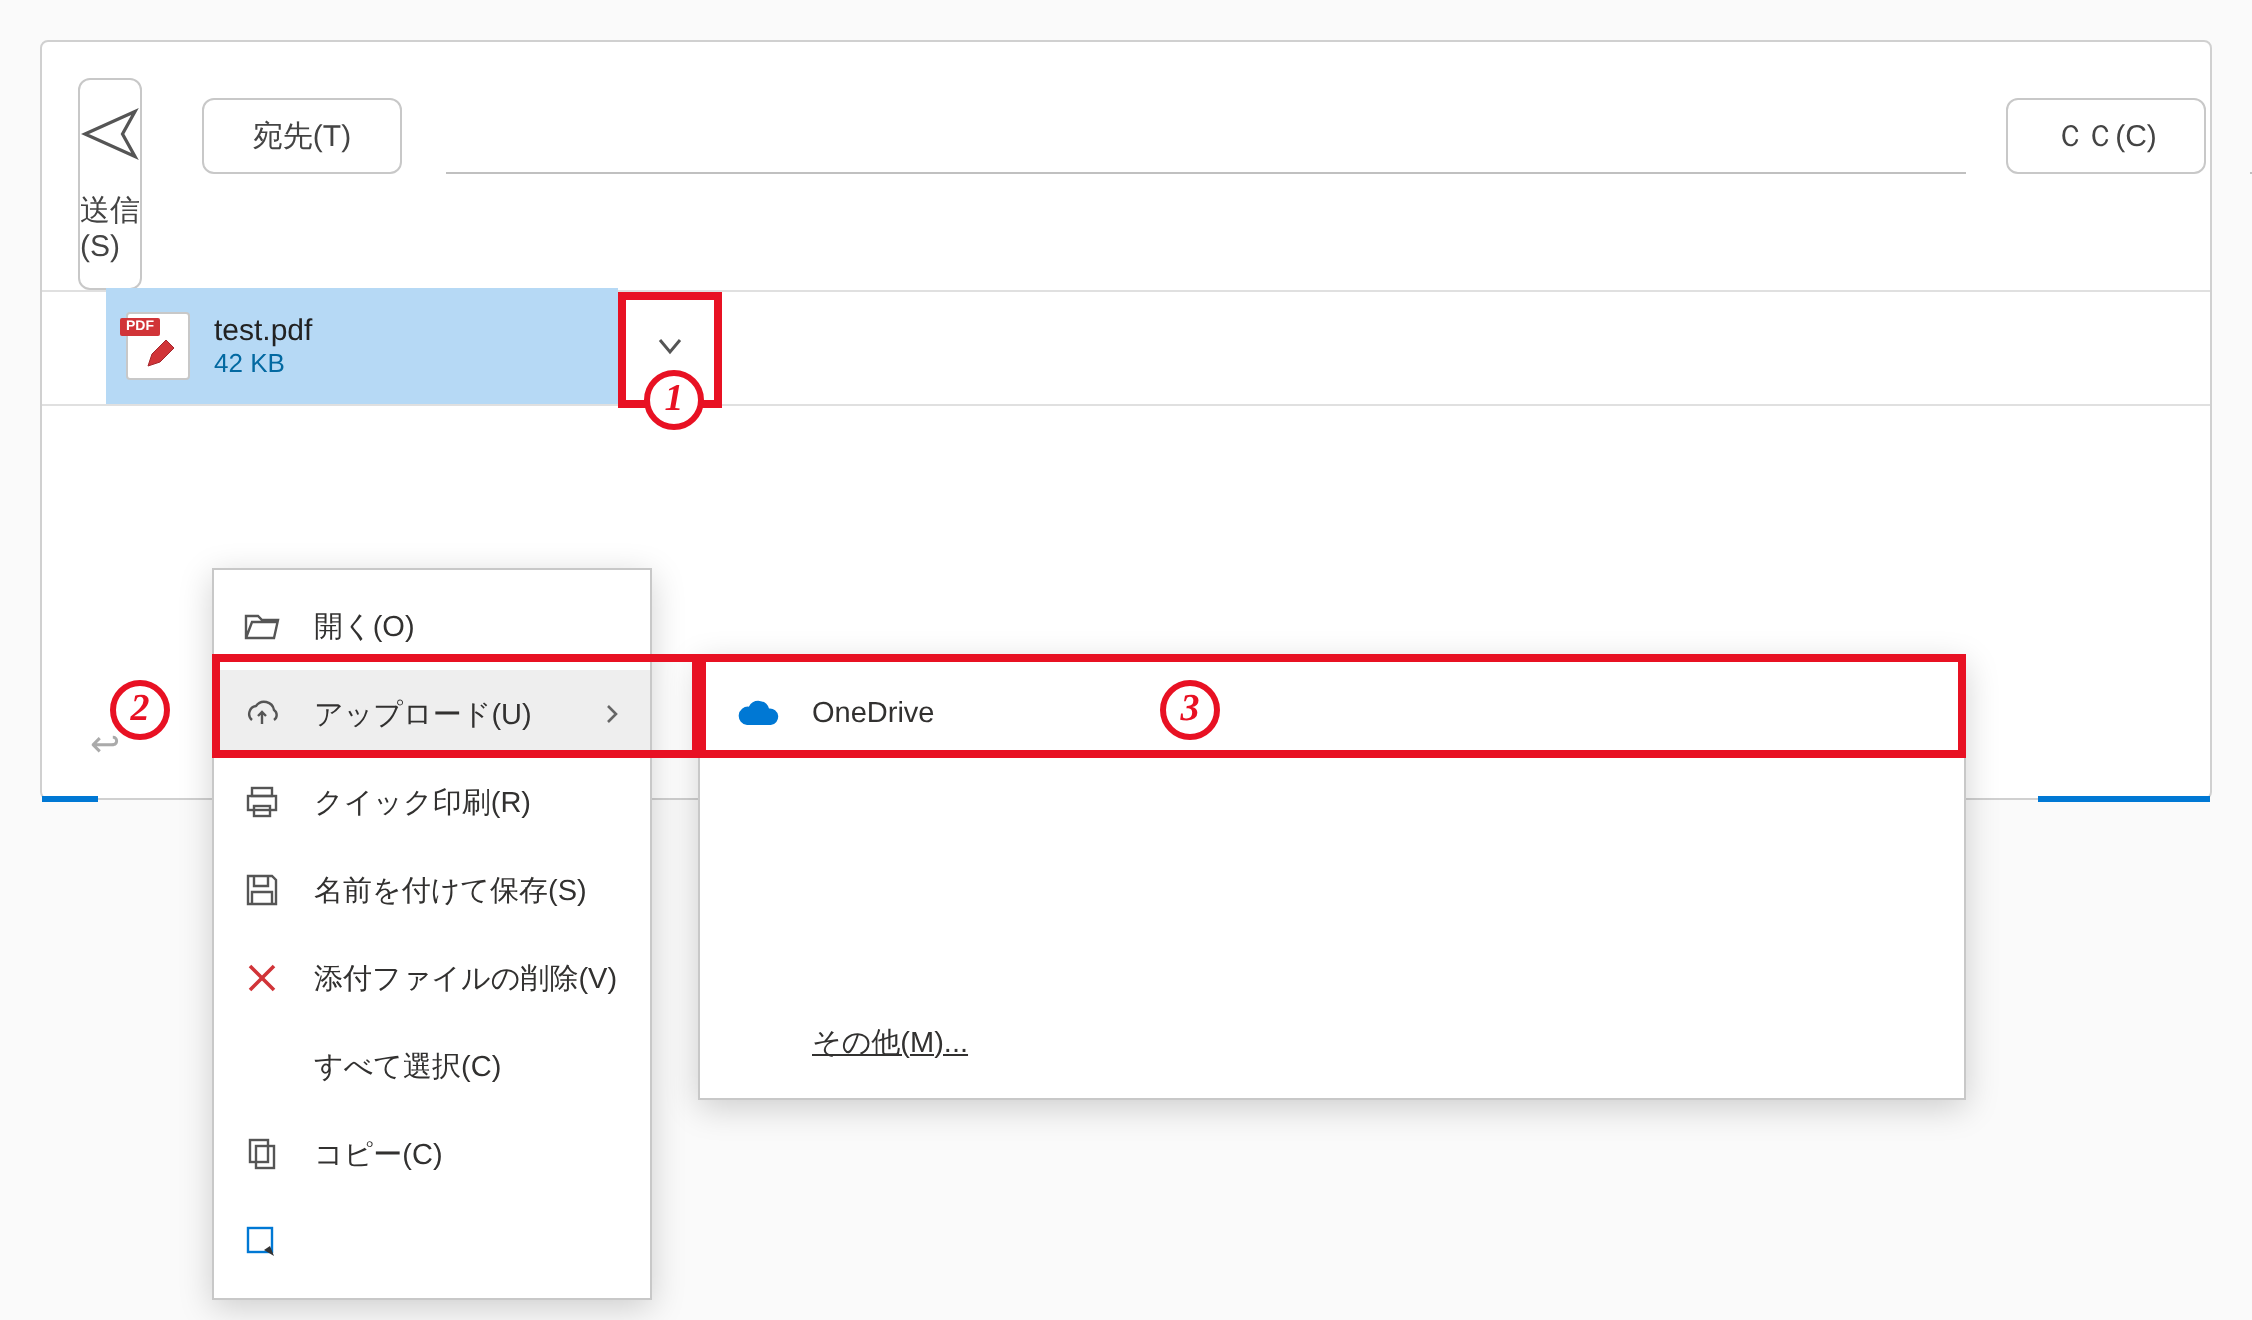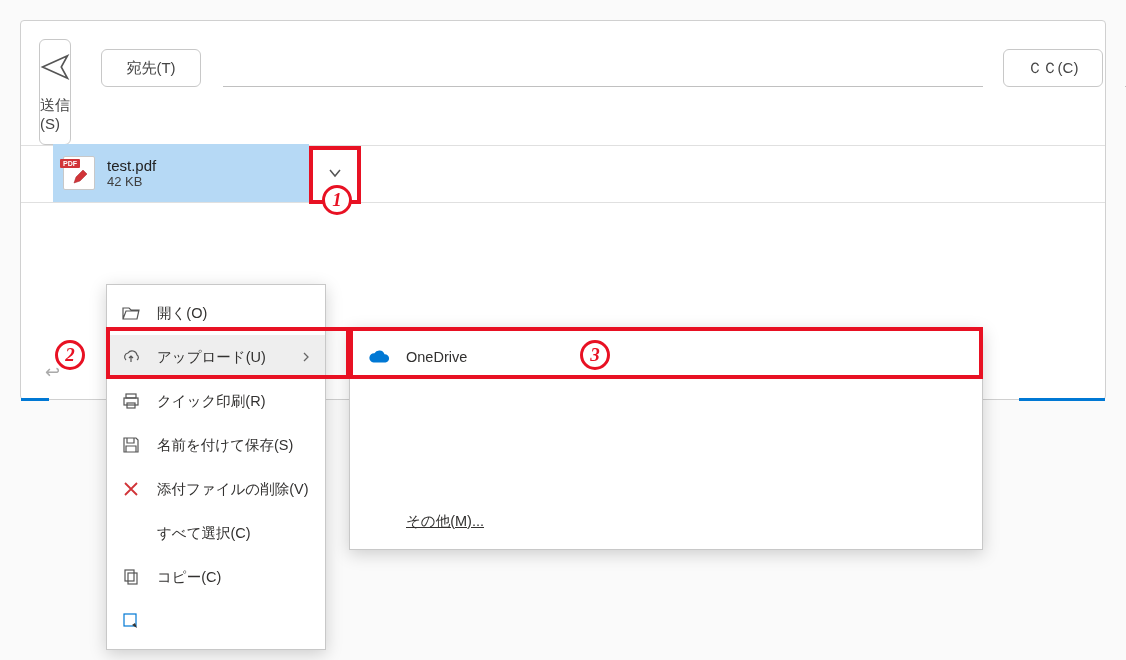--- a/index.html
+++ b/index.html
@@ -122,21 +122,21 @@
     }
     .pdf-pen {
       position: absolute;
       left: 8px;
       top: 12px;
       width: 18px;
       height: 18px;
     }
     .attach-text { display: flex; flex-direction: column; }
     .attach-name { font-size: 15px; color: #222; }
-    .attach-size { font-size: 13px; color: #404040; }
+    .attach-size { font-size: 13px; color: #0369a1; }
     .chevron-box {
       width: 52px;
       height: 58px;
       display: flex;
       align-items: center;
       justify-content: center;
       cursor: pointer;
     }
     .red-box-1 {
       position: absolute;

